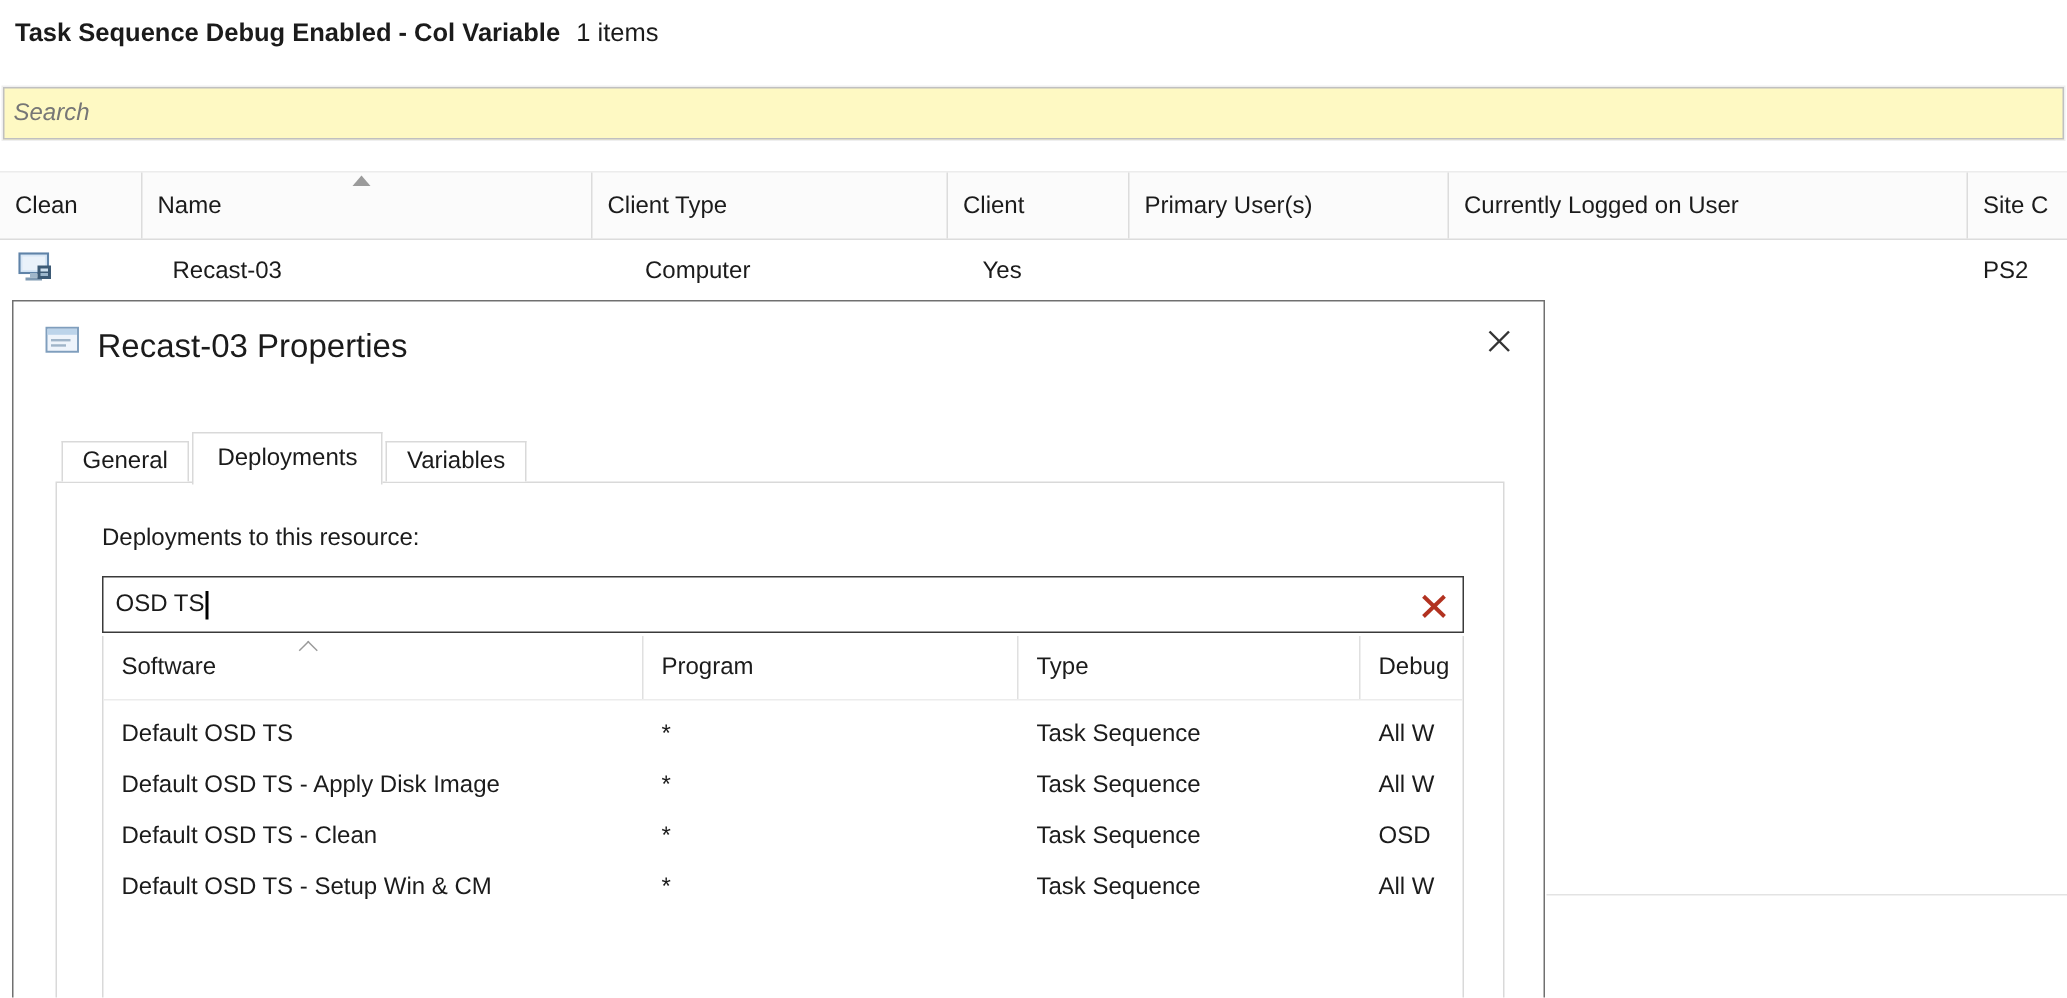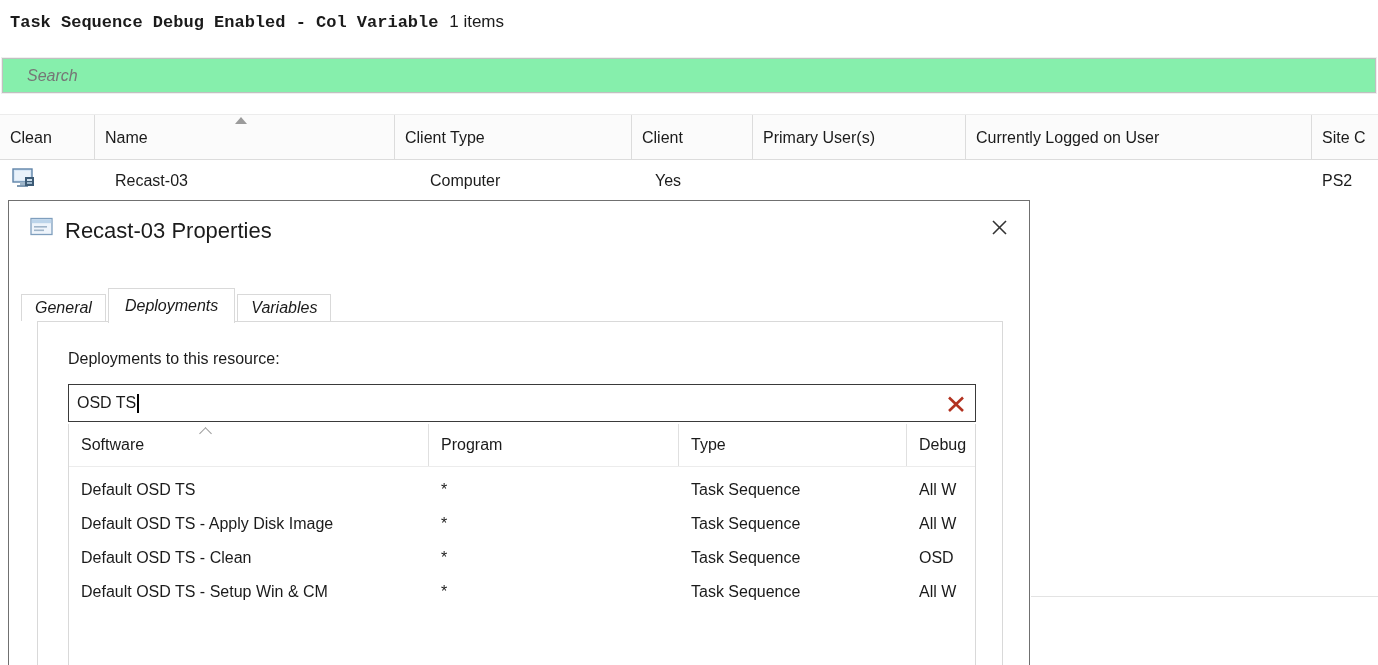--- a/index.html
+++ b/index.html
@@ -5,28 +5,28 @@
   * { margin:0; padding:0; box-sizing:border-box; }
   body { background:#ffffff; }
   .screen {
     position:relative; width:1378px; height:665px; overflow:hidden;
     background:#ffffff; color:#1b1b1b;
     font-family:"Liberation Sans", sans-serif; font-size:16px;
   }
 
   
   .page-title { position:absolute; left:10px; top:12px; font-size:17px; white-space:nowrap; }
-  .page-title .t-main { font-weight:700;font-family:Liberation Mono, monospace; }
+  .page-title .t-main { font-weight:700; }
   .page-title .t-count { font-weight:400; margin-left:6px; }
 
   
   .search-bar {
     position:absolute; left:2px; top:58px; width:1374px; height:35px;
-    border:1px solid #c0c0c0; box-shadow:0 0 0 1px #efefef; background:#86efac;
-    display:flex; align-items:center; padding-left:24px;
+    border:1px solid #c0c0c0; box-shadow:0 0 0 1px #efefef; background:#fef9c3;
+    display:flex; align-items:center; padding-left:6px;
   }
   .search-placeholder { font-style:italic; color:#767676; font-size:16px; }
 
   
   .list-header {
     position:absolute; left:0; top:114px; width:1378px; height:46px;
     display:flex; background:#fbfbfb; border-top:1px solid #ececec; border-bottom:1px solid #dcdcdc;
   }
   .list-header .hcell {
     position:relative; border-right:1px solid #dcdcdc; line-height:45px;
@@ -67,22 +67,22 @@
   .dlg-titlebar { position:relative; height:56px; }
   .dlg-icon { position:absolute; left:21px; top:16px; }
   .dlg-title { position:absolute; left:56px; top:17px; font-size:22px; white-space:nowrap; }
   .dlg-close {
     position:absolute; right:14px; top:10px; width:32px; height:32px;
     display:flex; align-items:center; justify-content:center; cursor:default;
   }
 
   
   .tabs {
-    position:absolute; left:12px; top:87px; height:33px; z-index:2;
-    display:flex; align-items:flex-end;font-style:italic;
+    position:absolute; left:32px; top:87px; height:33px; z-index:2;
+    display:flex; align-items:flex-end;
   }
   .tab {
     background:#ffffff; border:1px solid #d9d9d9; border-bottom:none;
     padding:0 13px; line-height:26px; height:27px; white-space:nowrap; color:#1b1b1b;
   }
   .tab + .tab { margin-left:2px; }
   .tab.active {
     height:35px; line-height:33px; margin-bottom:-2px; z-index:3; position:relative;
     padding:0 16px;
   }

